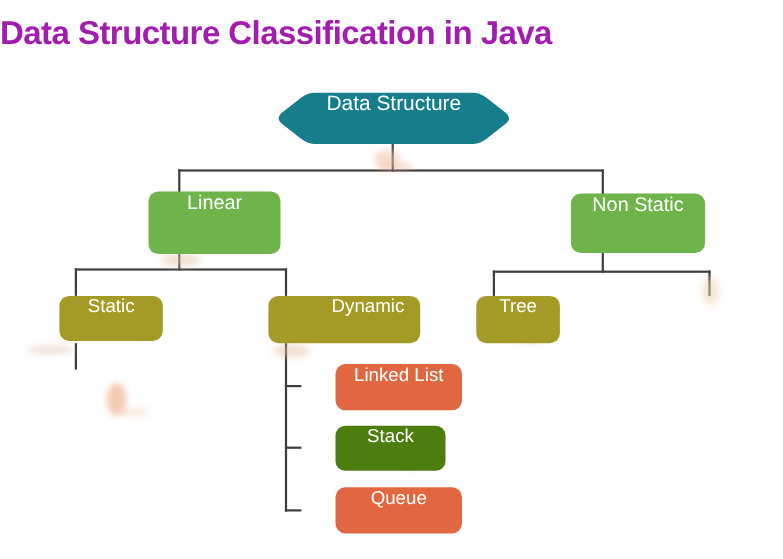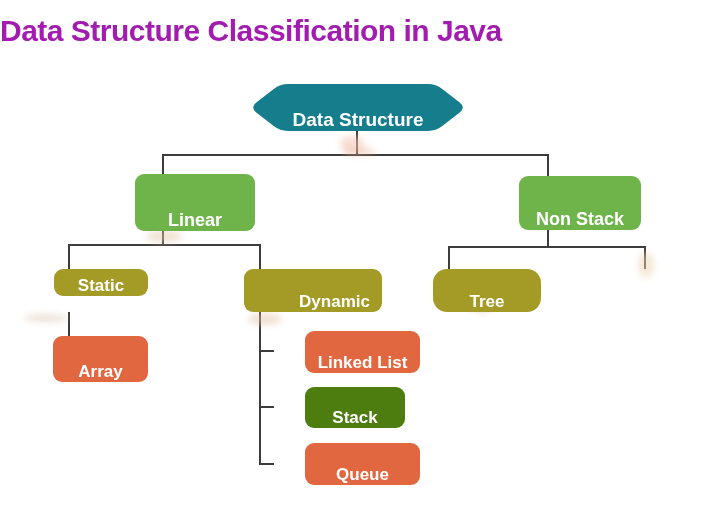--- a/index.html
+++ b/index.html
@@ -9,22 +9,22 @@
   }
   .title {
     position:absolute; top:14px; left:0; width:100%; margin:0;
     font-size:30px; font-weight:900; letter-spacing:-0.5px;
     color:#a21caf;
   }
   .line { position:absolute; background:#3C3C3C; }
   .line.v { width:2px; }
   .line.h { height:2px; }
   .node {
-    position:absolute; display:flex; align-items:flex-end; justify-content:center;
-    color:#ffffff; font-weight:bold; text-align:center;
+    position:absolute; display:flex; align-items:flex-start; justify-content:center;
+    color:#ffffff; font-weight:normal; text-align:center;
   }
   .node.rect { border-radius:9px;margin-left:32px; }
   .node .lbl { position:relative; z-index:2; }
   .node.root svg { position:absolute; left:0; top:0; width:100%; height:100%; z-index:1; }
   .fs19 { font-size:19px; }
   .fs18 { font-size:18px; }
   .fs17 { font-size:17px; }
   .wm { position:absolute; border-radius:50%; filter:blur(3px); pointer-events:none; }
 </style>
 </head>
@@ -68,36 +68,33 @@
     <svg viewBox="0 0 216 47" preserveAspectRatio="none">
       <path d="M 6.3 28.4 Q 0 23.5 6.3 18.6 L 23.7 4.9 Q 30 0 38 0 L 178 0 Q 186 0 192.3 4.9 L 209.7 18.6 Q 216 23.5 209.7 28.4 L 192.3 42.1 Q 186 47 178 47 L 38 47 Q 30 47 23.7 42.1 Z" fill="#157D8C"></path>
     </svg>
     <span class="lbl">Data Structure</span>
   </div>
 
   <div class="node rect fs18" style="left: 103px; top: 174px; width: 120px; height: 57px; background: rgb(111, 180, 74);">
     <span class="lbl">Linear</span>
   </div>
   <div class="node rect fs18" style="left: 487px; top: 176px; width: 122px; height: 54px; background: rgb(111, 180, 74);">
-    <span class="lbl">Non Stack</span>
+    <span class="lbl">Non Static</span>
   </div>
 
-  <div class="node rect fs17" style="left: 22px; top: 269px; width: 94px; height: 27px; background: rgb(164, 155, 38);">
+  <div class="node rect fs17" style="left: 22px; top: 269px; width: 94px; height: 41px; background: rgb(164, 155, 38);">
     <span class="lbl">Static</span>
   </div>
   <div class="node rect fs17" style="left: 212px; top: 269px; width: 95px; height: 43px; background: rgb(164, 155, 38); padding-left: 43px;">
     <span class="lbl">Dynamic</span>
   </div>
-  <div class="node rect fs17" style="left: 401px; top: 269px; width: 108px; height: 43px; background: rgb(164, 155, 38); border-radius: 14px;">
+  <div class="node rect fs17" style="left: 401px; top: 269px; width: 76px; height: 43px; background: rgb(164, 155, 38);">
     <span class="lbl">Tree</span>
   </div>
 
-  <div class="node rect fs17" style="left: 21px; top: 336px; width: 95px; height: 46px; background: rgb(224, 103, 63);">
-    <span class="lbl">Array</span>
-  </div>
   <div class="node rect fs17" style="left: 273px; top: 331px; width: 115px; height: 42px; background: rgb(224, 103, 63);">
     <span class="lbl">Linked List</span>
   </div>
   <div class="node rect fs17" style="left: 273px; top: 387px; width: 100px; height: 41px; background: #4d7c0f;">
     <span class="lbl">Stack</span>
   </div>
   <div class="node rect fs17" style="left: 273px; top: 443px; width: 115px; height: 42px; background: rgb(224, 103, 63);">
     <span class="lbl">Queue</span>
   </div>
 

